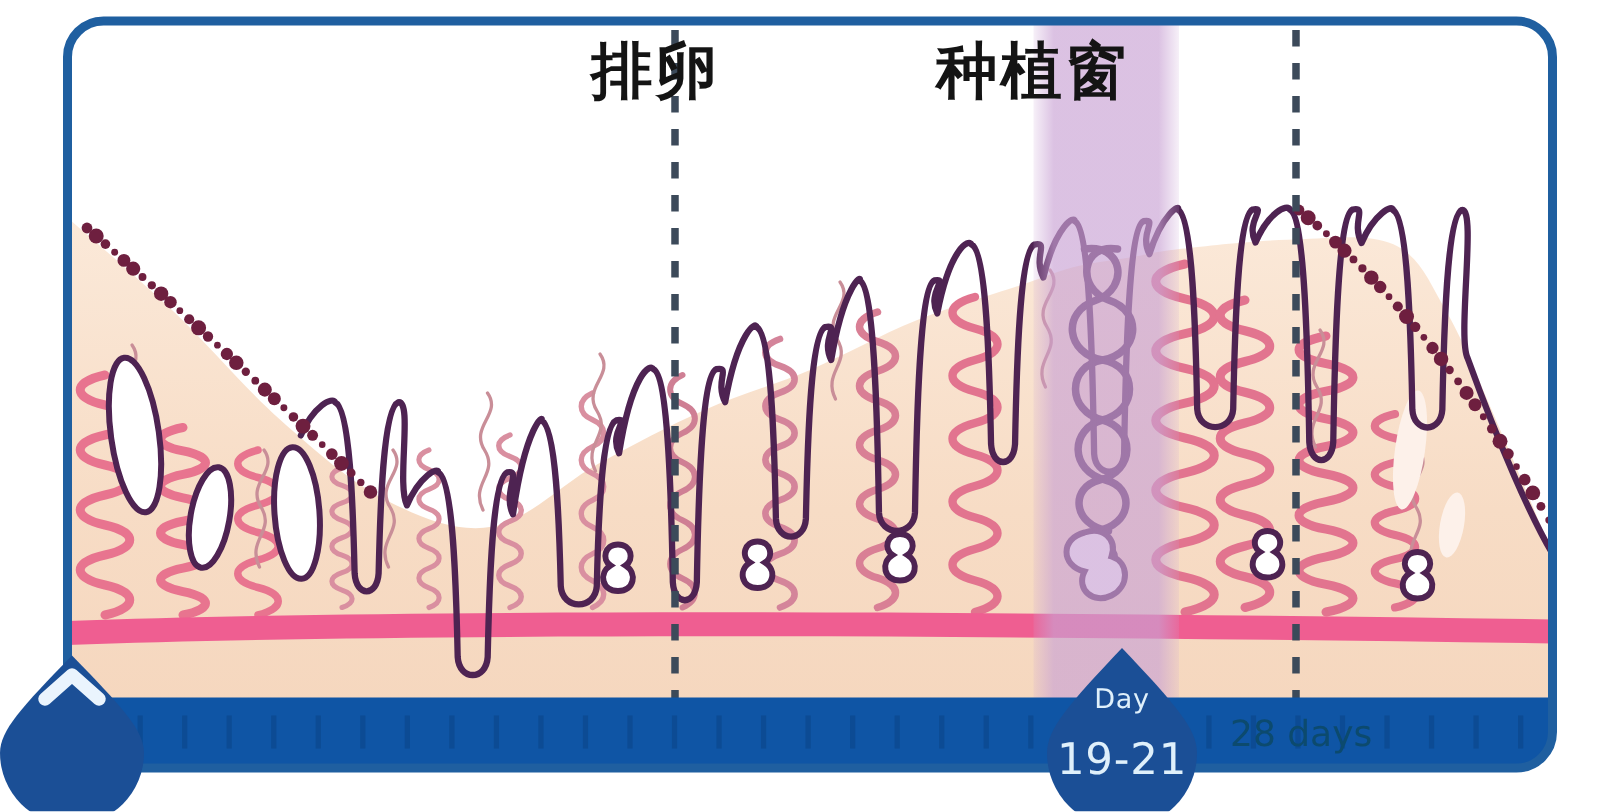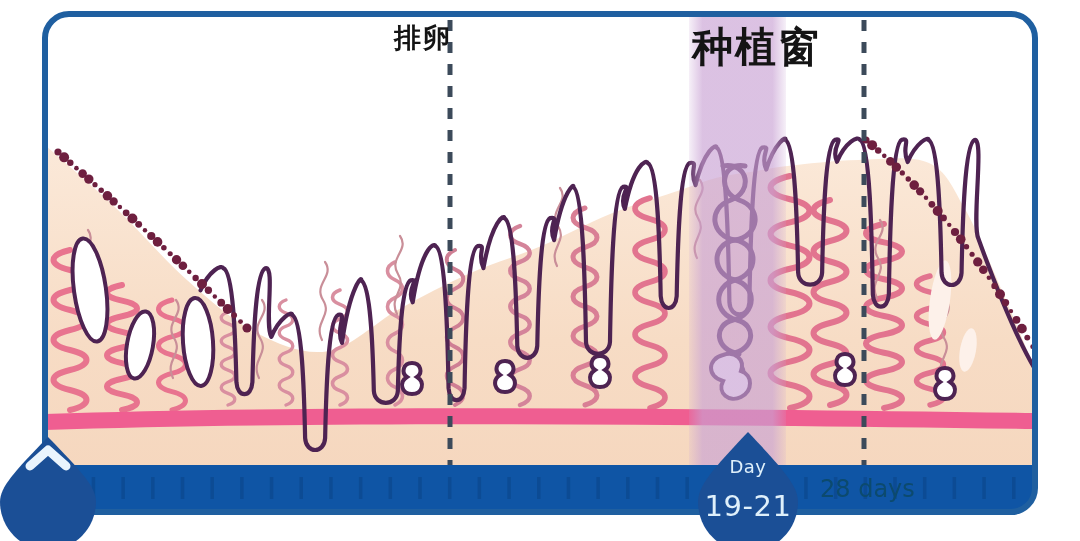--- a/index.html
+++ b/index.html
@@ -3,22 +3,22 @@
 <meta charset="utf-8">
 <style>
   html,body{margin:0;padding:0;background:#ffffff;}
   body{width:1080px;height:541px;overflow:hidden;
        font-family:"Liberation Sans","DejaVu Sans",sans-serif;}
   #stage{position:relative;width:1080px;height:541px;background:#ffffff;}
   #svgroot{position:absolute;left:0;top:0;width:1080px;height:541px;display:block;}
   .lbl{position:absolute;color:#141414;font-weight:700;
        font-family:"DejaVu Sans","Liberation Sans",sans-serif;
        white-space:nowrap;letter-spacing:2px;}
-  #lbl-ovulation{left:394px;top:20px;font-size:27px;}
-  #lbl-window{left:692px;top:20px;font-size:41px;}
+  #lbl-ovulation{left:394px;top:20px;font-size:41px;}
+  #lbl-window{left:624px;top:20px;font-size:41px;}
   .tagtext{position:absolute;color:#dff0fb;text-align:center;
            font-family:"DejaVu Sans","Liberation Sans",sans-serif;
            font-weight:400;white-space:nowrap;pointer-events:none;}
   #tag0-text{left:0px;top:473px;width:96px;font-size:22px;letter-spacing:.5px;}
   #tag19-l1{left:702px;top:456px;width:92px;font-size:18px;letter-spacing:.5px;}
   #tag19-l2{left:702px;top:489px;width:92px;font-size:29px;letter-spacing:.5px;}
   #axis-28{position:absolute;left:820px;top:475px;font-size:24px;color:#0c4a6e;
            font-family:"DejaVu Sans","Liberation Sans",sans-serif;white-space:nowrap;}
 </style>
 </head>

